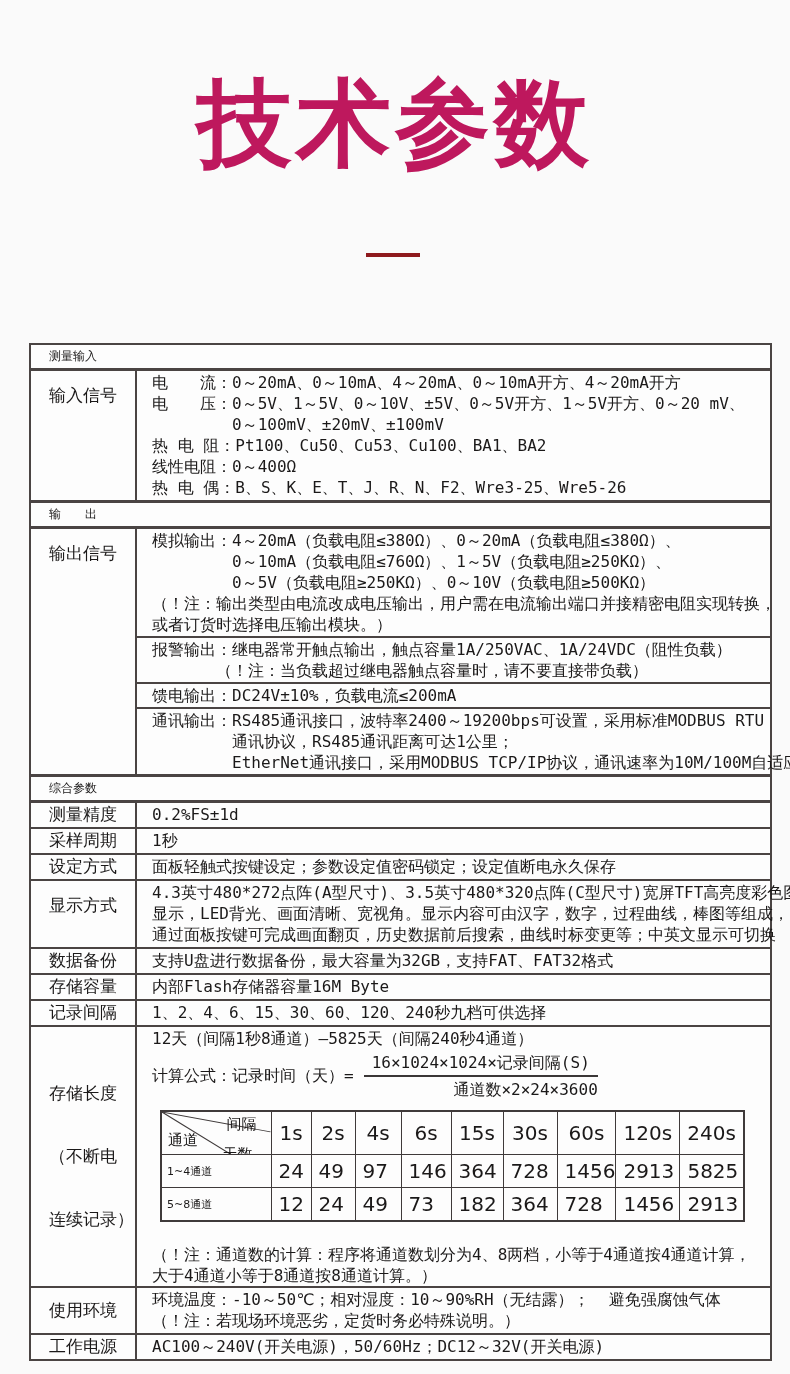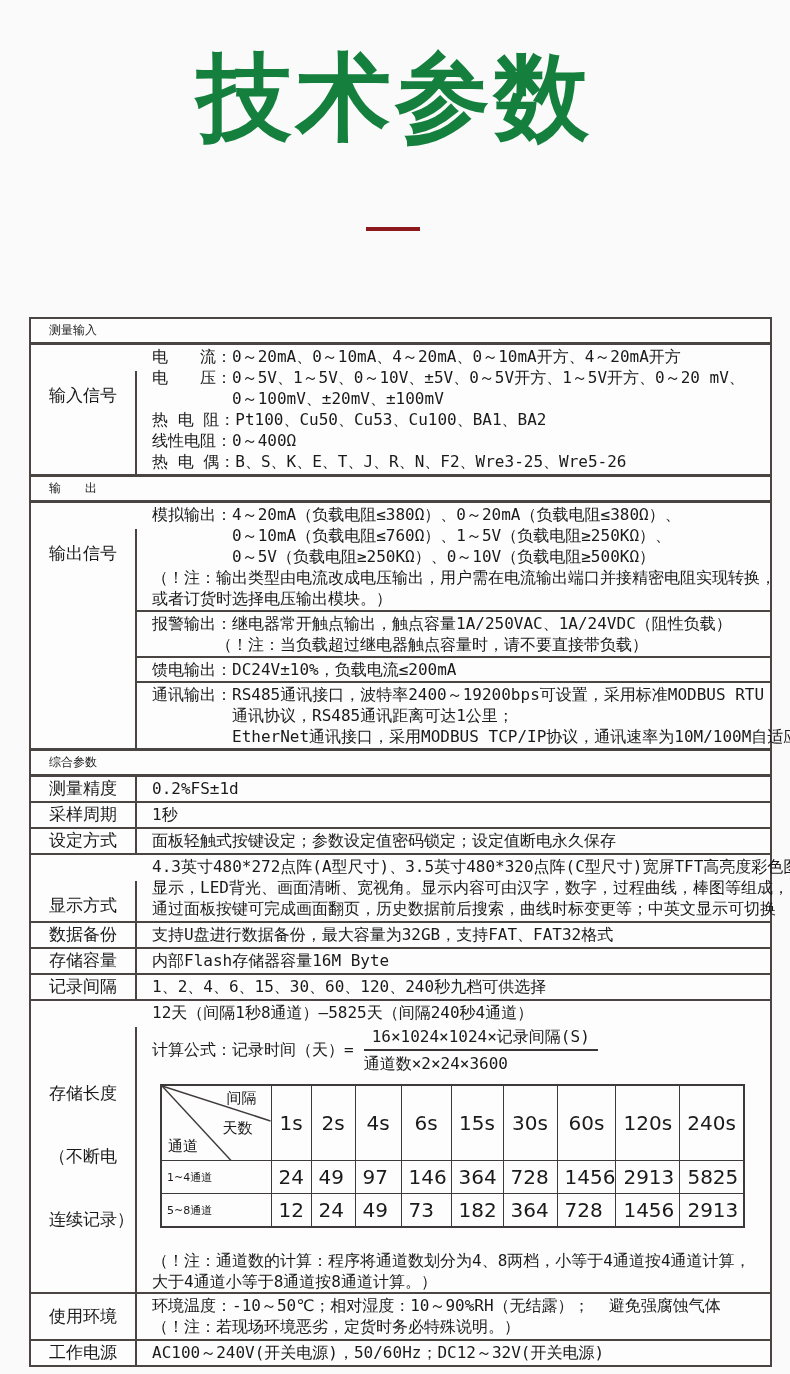--- a/index.html
+++ b/index.html
@@ -9,28 +9,28 @@
   }
   *{box-sizing:border-box;margin:0;padding:0;}
   html,body{width:790px;height:1374px;overflow:hidden;}
   body{
     background:#fafafa;
     color:var(--txt);
     font-family:"DejaVu Sans Mono","DejaVu Sans",monospace;
   }
   
   .title{
-    margin-top:38px;
+    margin-top:64px;
     text-align:center;
     font-family:"Liberation Sans","DejaVu Sans",sans-serif;
     font-size:95px;
     line-height:1.25;
     font-weight:900;
     letter-spacing:4px;
-    color:#15803d;
+    color:#be185d;
   }
   .title-rule{
     width:54px;height:4px;
     background:var(--accent);
     margin:70px auto 0 366px;
   }
   
   .spec-table{
     margin:86px 0 0 29px;
     width:743px;
@@ -51,47 +51,47 @@
     flex:0 0 106px;
     width:106px;
     border-right:2px solid var(--bd);
     padding:1px 2px 1px 18px;
     font-size:17px;
     line-height:21px;
     display:flex;
     align-items:center;
     white-space:pre;
   }
-  .lbl.top{align-items:flex-start;padding-top:14px;margin-top:26px;}
+  .lbl.top{align-items:flex-start;padding-top:14px;}
   .lbl .lbl-lines{display:block;}
   .cnt{flex:1;padding:1px 6px 2px 15px;min-width:0;}
   .cnt.nopad{padding:0;}
   .ln{white-space:pre;line-height:21px;font-size:16px;}
   .blk{padding:1px 6px 1px 15px;}
   .blk + .blk{border-top:2px solid var(--bd);}
   
   .formula{display:flex;align-items:center;margin:3px 0 0 0;}
-  .frac{display:inline-flex;flex-direction:column;text-align:left;margin-left:10px;}
+  .frac{display:inline-flex;flex-direction:column;text-align:right;margin-left:10px;}
   .frac .num{border-bottom:2px solid #3b3737;padding:0 8px 2px;line-height:21px;white-space:pre;}
   .frac .den{padding-top:2px;line-height:21px;white-space:pre;}
   table.grid{
     border-collapse:collapse;
     table-layout:fixed;
     margin:10px 0 0 8px;
     border:2px solid #3f3a3a;
     font-family:"DejaVu Sans","Liberation Sans",sans-serif;
   }
   table.grid td{
     border:1px solid #3f3a3a;
     font-size:20px;
     padding:0 0 0 7px;
     height:33px;
     overflow:hidden;
   }
-  table.grid tr.ghead td{height:76px;text-align:center;padding:0;}
+  table.grid tr.ghead td{height:44px;text-align:center;padding:0;}
   table.grid td.gchan{font-size:11px;padding-left:5px;}
   td.corner{position:relative;padding:0 !important;}
   .corner svg{position:absolute;inset:0;width:100%;height:100%;}
   .corner span{position:absolute;font-size:15px;line-height:16px;}
   .c-top{top:4px;right:14px;}
   .c-mid{top:34px;right:18px;}
   .c-bot{bottom:6px;left:6px;}
   .grid-note{margin-top:22px;}
   .pad-bottom{padding-bottom:0;}
 </style>

